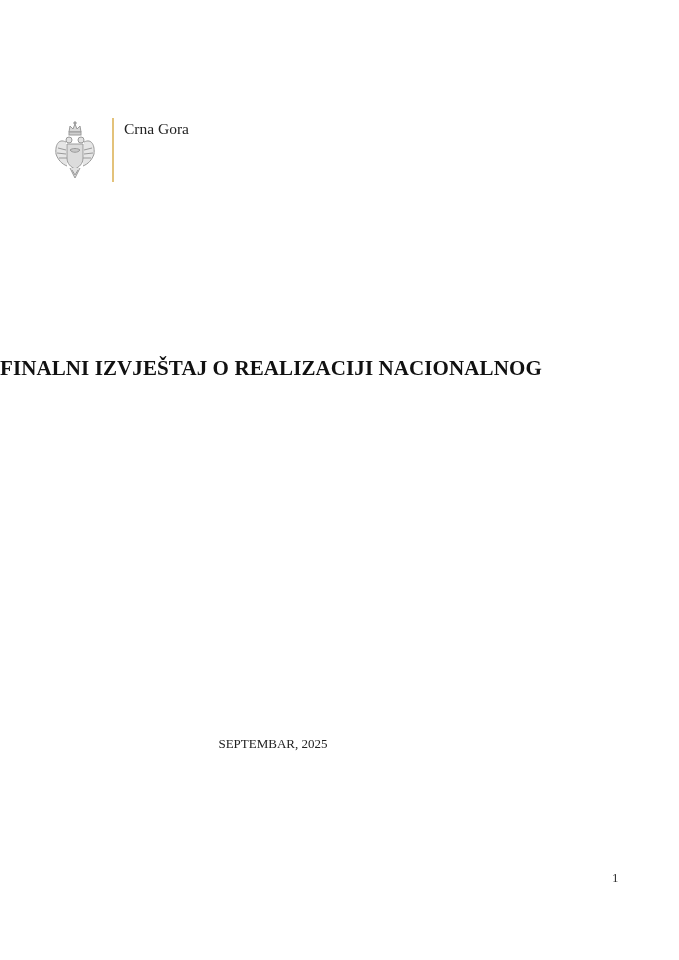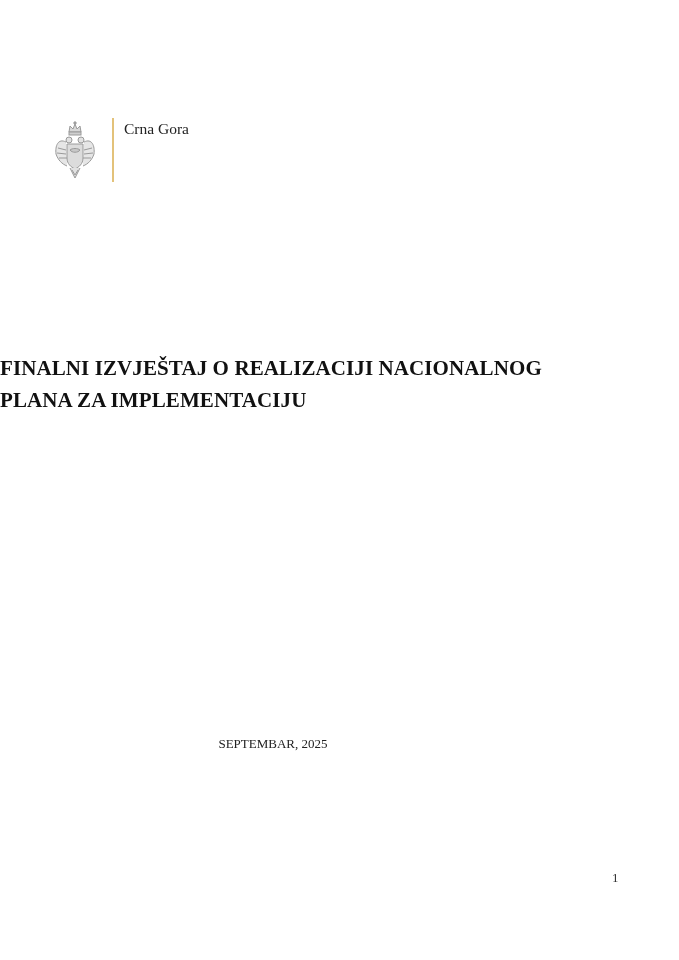--- a/index.html
+++ b/index.html
@@ -121,20 +121,19 @@
       </g>
     </svg>
     <div class="vbar"></div>
     <div class="org">
       <span class="country">Crna Gora</span>
     </div>
   </div>
 
   <div class="title">
     <div>FINALNI IZVJEŠTAJ O REALIZACIJI NACIONALNOG</div>
-    <div>PLANA ZA IMPLEMENTACIJU</div>
   </div>
 
   <div class="date">SEPTEMBAR, 2025</div>
 
   <div class="pagenum">1</div>
 
 </div>
 
 </body></html>

